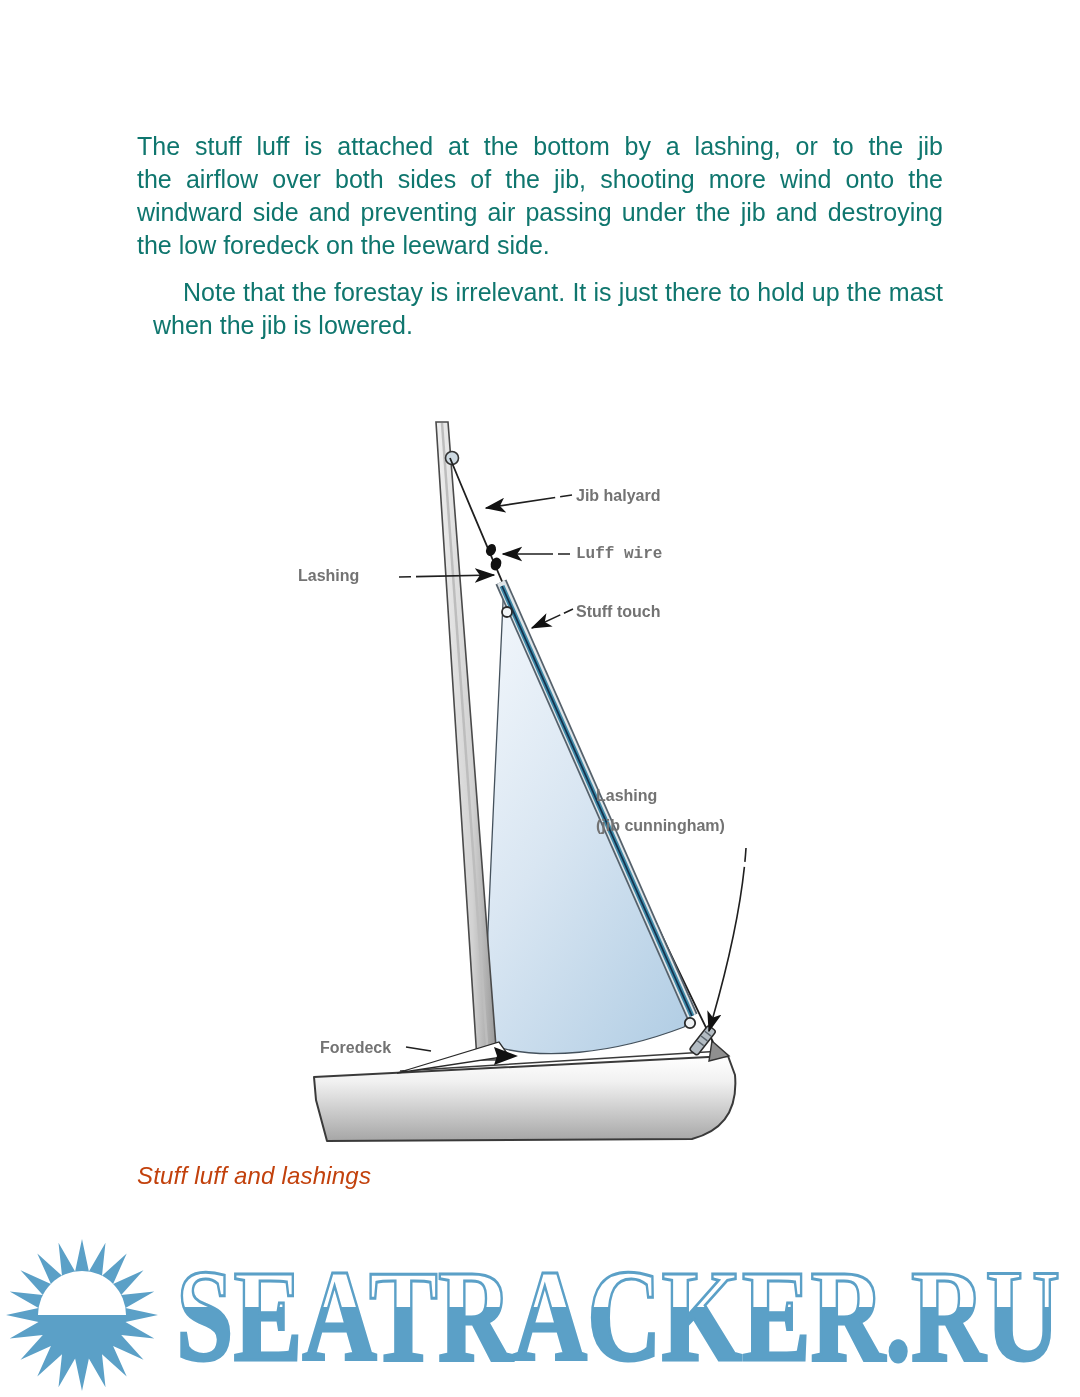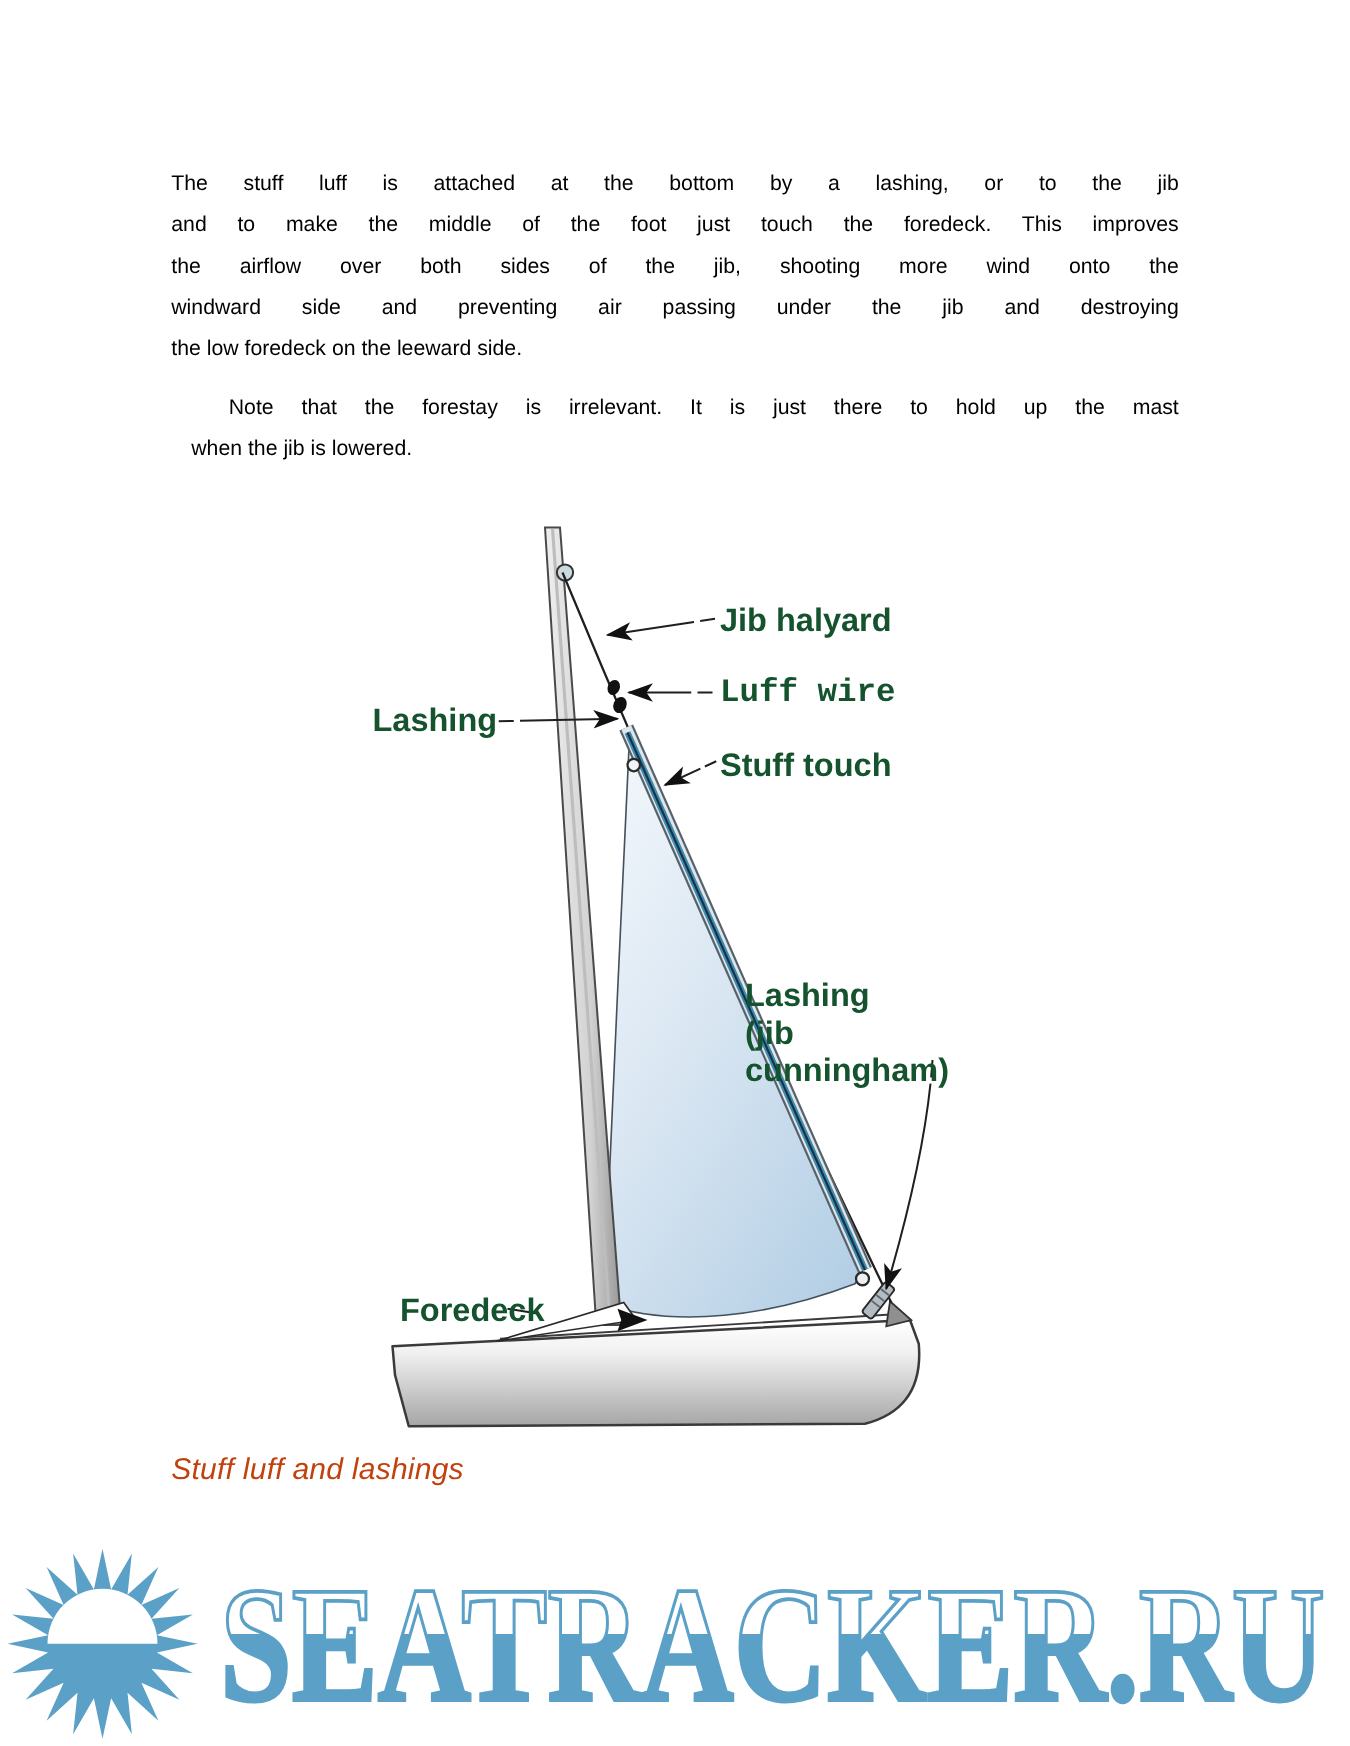--- a/index.html
+++ b/index.html
@@ -1,42 +1,41 @@
 <!DOCTYPE html>
 <html><head>
 <meta charset="utf-8">
 <style>
   html,body{margin:0;padding:0;background:#ffffff;}
   .page{position:relative;width:1080px;height:1397px;background:#ffffff;overflow:hidden;
         font-family:"Liberation Sans",sans-serif;}
   
-  .bodytext{position:absolute;left:137px;top:130px;width:806px;color:#000000;
-            font-size:17px;line-height:33px;}
+  .bodytext{position:absolute;left:137px;top:130px;width:806px;color:#0f766e;
+            font-size:25px;line-height:33px;}
   .bodytext .ln{text-align:justify;text-align-last:justify;white-space:normal;}
   .bodytext .ln.last{text-align-last:left;}
   .bodytext .para2{margin-top:14px;margin-left:16px;}
   .bodytext .indent{padding-left:30px;}
   
-  .dlabel{position:absolute;color:#14532d;font-size:26px;font-weight:600;line-height:26px;}
+  .dlabel{position:absolute;color:#737373;font-size:16px;font-weight:600;line-height:26px;}
   .lab-right{text-align:left;}
   
   .caption{position:absolute;left:137px;top:1162px;font-size:24px;font-style:italic;
            color:#c2410c;letter-spacing:.2px;}
   svg{position:absolute;left:0;top:0;}
   .wm{position:absolute;left:0;top:1230px;}
 </style>
 </head>
 <body>
 
 <div class="page">
 
   <div class="bodytext">
     <div>
       <div class="ln">The stuff luff is attached at the bottom by a lashing, or to the jib</div>
-      <div class="ln">and to make the middle of the foot just touch the foredeck. This improves</div>
       <div class="ln">the airflow over both sides of the jib, shooting more wind onto the</div>
       <div class="ln">windward side and preventing air passing under the jib and destroying</div>
       <div class="ln last">the low foredeck on the leeward side.</div>
     </div>
     <div class="para2">
       <div class="ln indent">Note that the forestay is irrelevant. It is just there to hold up the mast</div>
       <div class="ln last">when the jib is lowered.</div>
     </div>
   </div>
 

